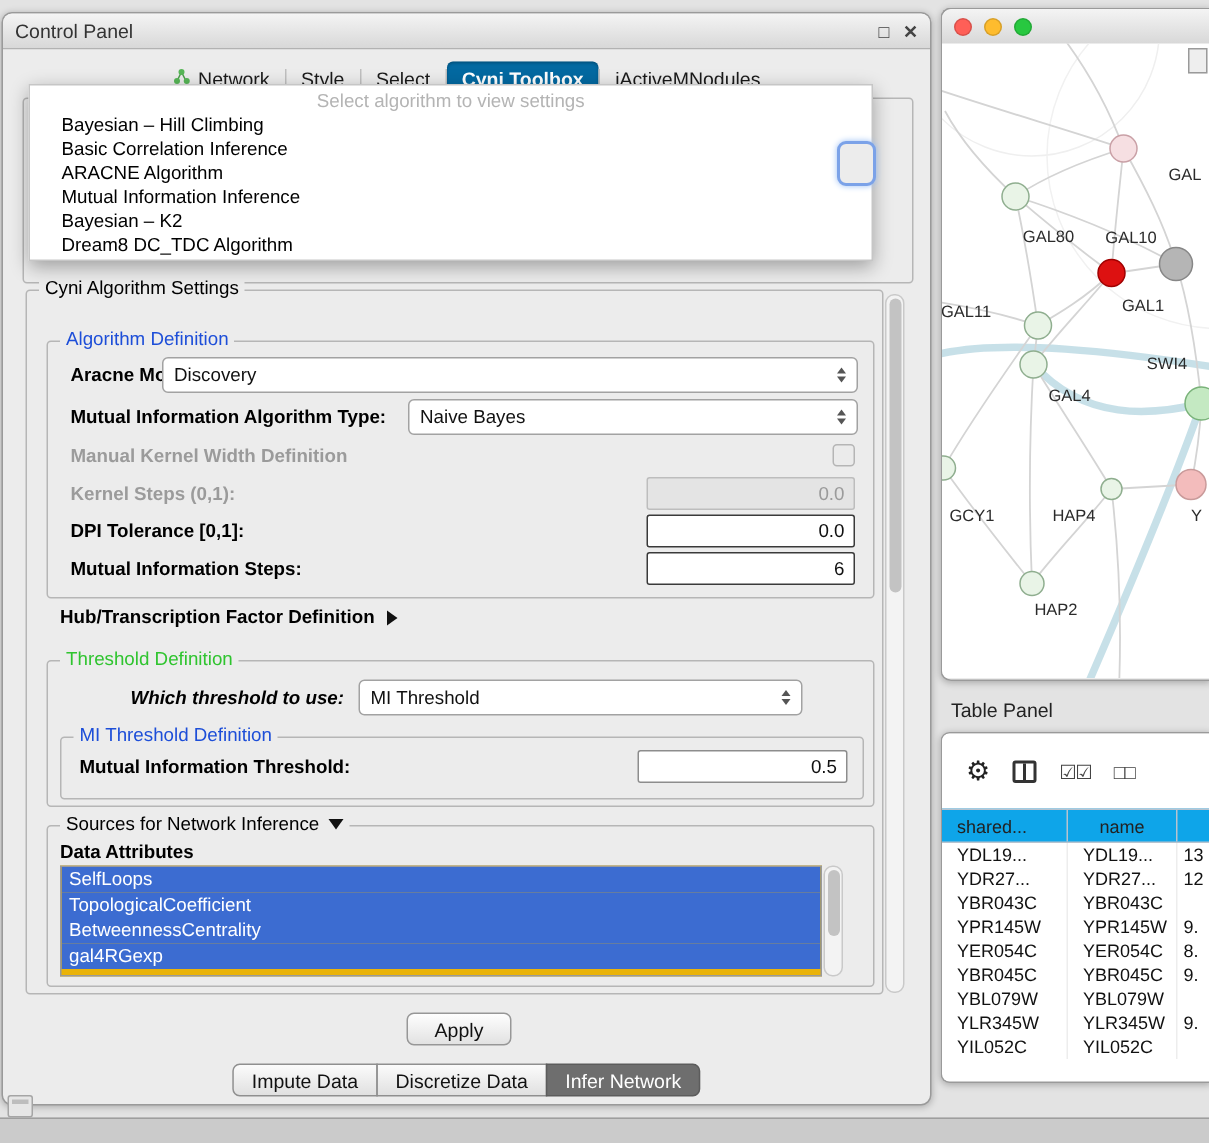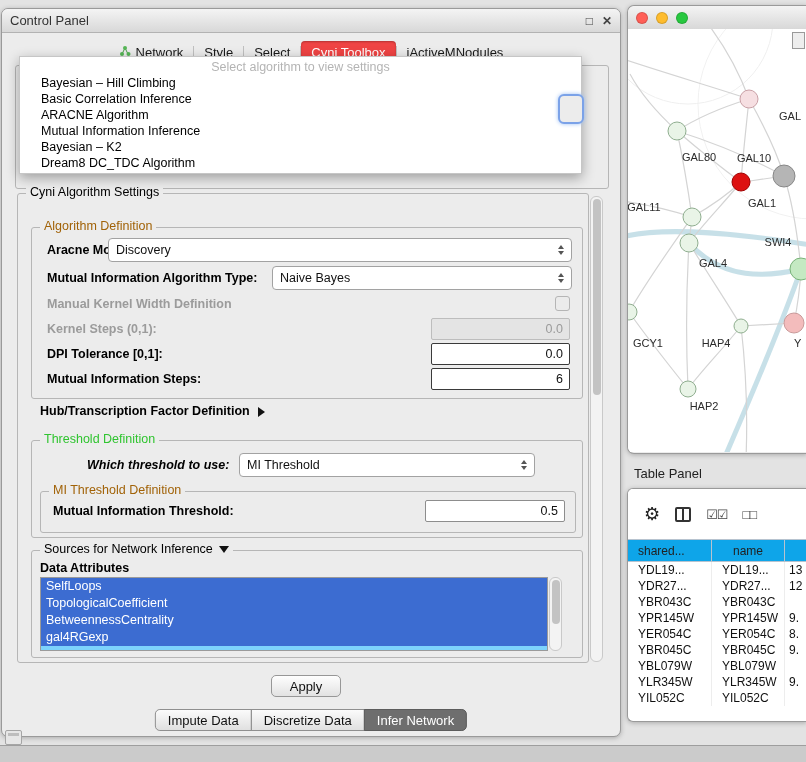--- a/index.html
+++ b/index.html
@@ -19,27 +19,27 @@
     border-bottom:1px solid #b2b2b2;border-radius:6px 6px 0 0;
     display:flex;align-items:center;padding:0 8px;font-size:13px;color:#333;
   }
   .tb-buttons{margin-left:auto;display:flex;gap:9px;align-items:center;color:#444;}
   .tb-buttons span{font-size:12px;line-height:12px;cursor:default;}
   .tb-close{font-weight:bold;font-size:13px;}
 
   
   .cp-tabs{position:absolute;top:32px;left:0;right:0;display:flex;justify-content:center;align-items:center;font-size:13px;color:#1a1a1a;}
   .cp-tab{padding:4px 10px;display:flex;align-items:flex-start;gap:5px;white-space:nowrap;}
-  .cp-tab.active{background:#ef4444;color:#fff;border-radius:4px;box-shadow:inset 0 1px 2px rgba(0,0,0,.25);}
+  .cp-tab.active{background:#0369a1;color:#fff;border-radius:4px;box-shadow:inset 0 1px 2px rgba(0,0,0,.25);font-weight:bold;}
   .tab-sep{width:1px;height:14px;background:#bfbfbf;}
 
   
   .group{position:absolute;border:1px solid #b6b6b6;border-radius:3px;}
   .gtitle{position:absolute;top:-9px;left:8px;background:#ececec;padding:0 4px;font-size:12.5px;white-space:nowrap;}
-  .gtitle.blue{color:#a16207;}
+  .gtitle.blue{color:#1d4ed8;}
   .gtitle.green{color:#2fc42f;}
 
   .lbl{position:absolute;font-size:12.5px;font-weight:bold;color:#000;white-space:nowrap;line-height:22px;}
   .lbl.dis{color:#9b9b9b;}
 
   .combo{
     position:absolute;height:24px;background:#fff;border:1px solid #a2a2a2;border-radius:4px;
     display:flex;align-items:center;padding:0 7px;font-size:12.5px;color:#111;box-sizing:border-box;
   }
   .spinner{margin-left:auto;display:flex;flex-direction:column;gap:2px;align-items:center;}
@@ -67,21 +67,21 @@
 
   .focus-frag{
     position:absolute;left:556px;top:85px;width:26px;height:30px;background:#ececec;
     border:2px solid #7ba2e8;border-radius:6px;box-shadow:0 0 4px #9cc0f5;z-index:21;box-sizing:border-box;
   }
 
   
   .sb-track{position:absolute;background:#f3f3f3;border:1px solid #c9c9c9;border-radius:6px;box-sizing:border-box;}
   .sb-thumb{position:absolute;background:#c3c3c3;border-radius:5px;}
 
-  .attr-list{position:absolute;background:#7dd3fc;border:1px solid #9a9a9a;overflow:hidden;box-sizing:border-box;}
+  .attr-list{position:absolute;background:#eab308;border:1px solid #9a9a9a;overflow:hidden;box-sizing:border-box;}
   .attr-item{height:17px;line-height:17px;padding:0 5px;background:#3c6cd1;color:#fff;font-size:12.5px;white-space:nowrap;}
 
   .btn{
     position:absolute;height:22px;border:1px solid #979797;border-radius:5px;
     background:linear-gradient(#fefefe,#e2e2e2);font-size:13px;color:#111;
     display:flex;align-items:center;justify-content:center;box-sizing:border-box;
   }
 
   .segbar{position:absolute;display:flex;}
   .seg{

